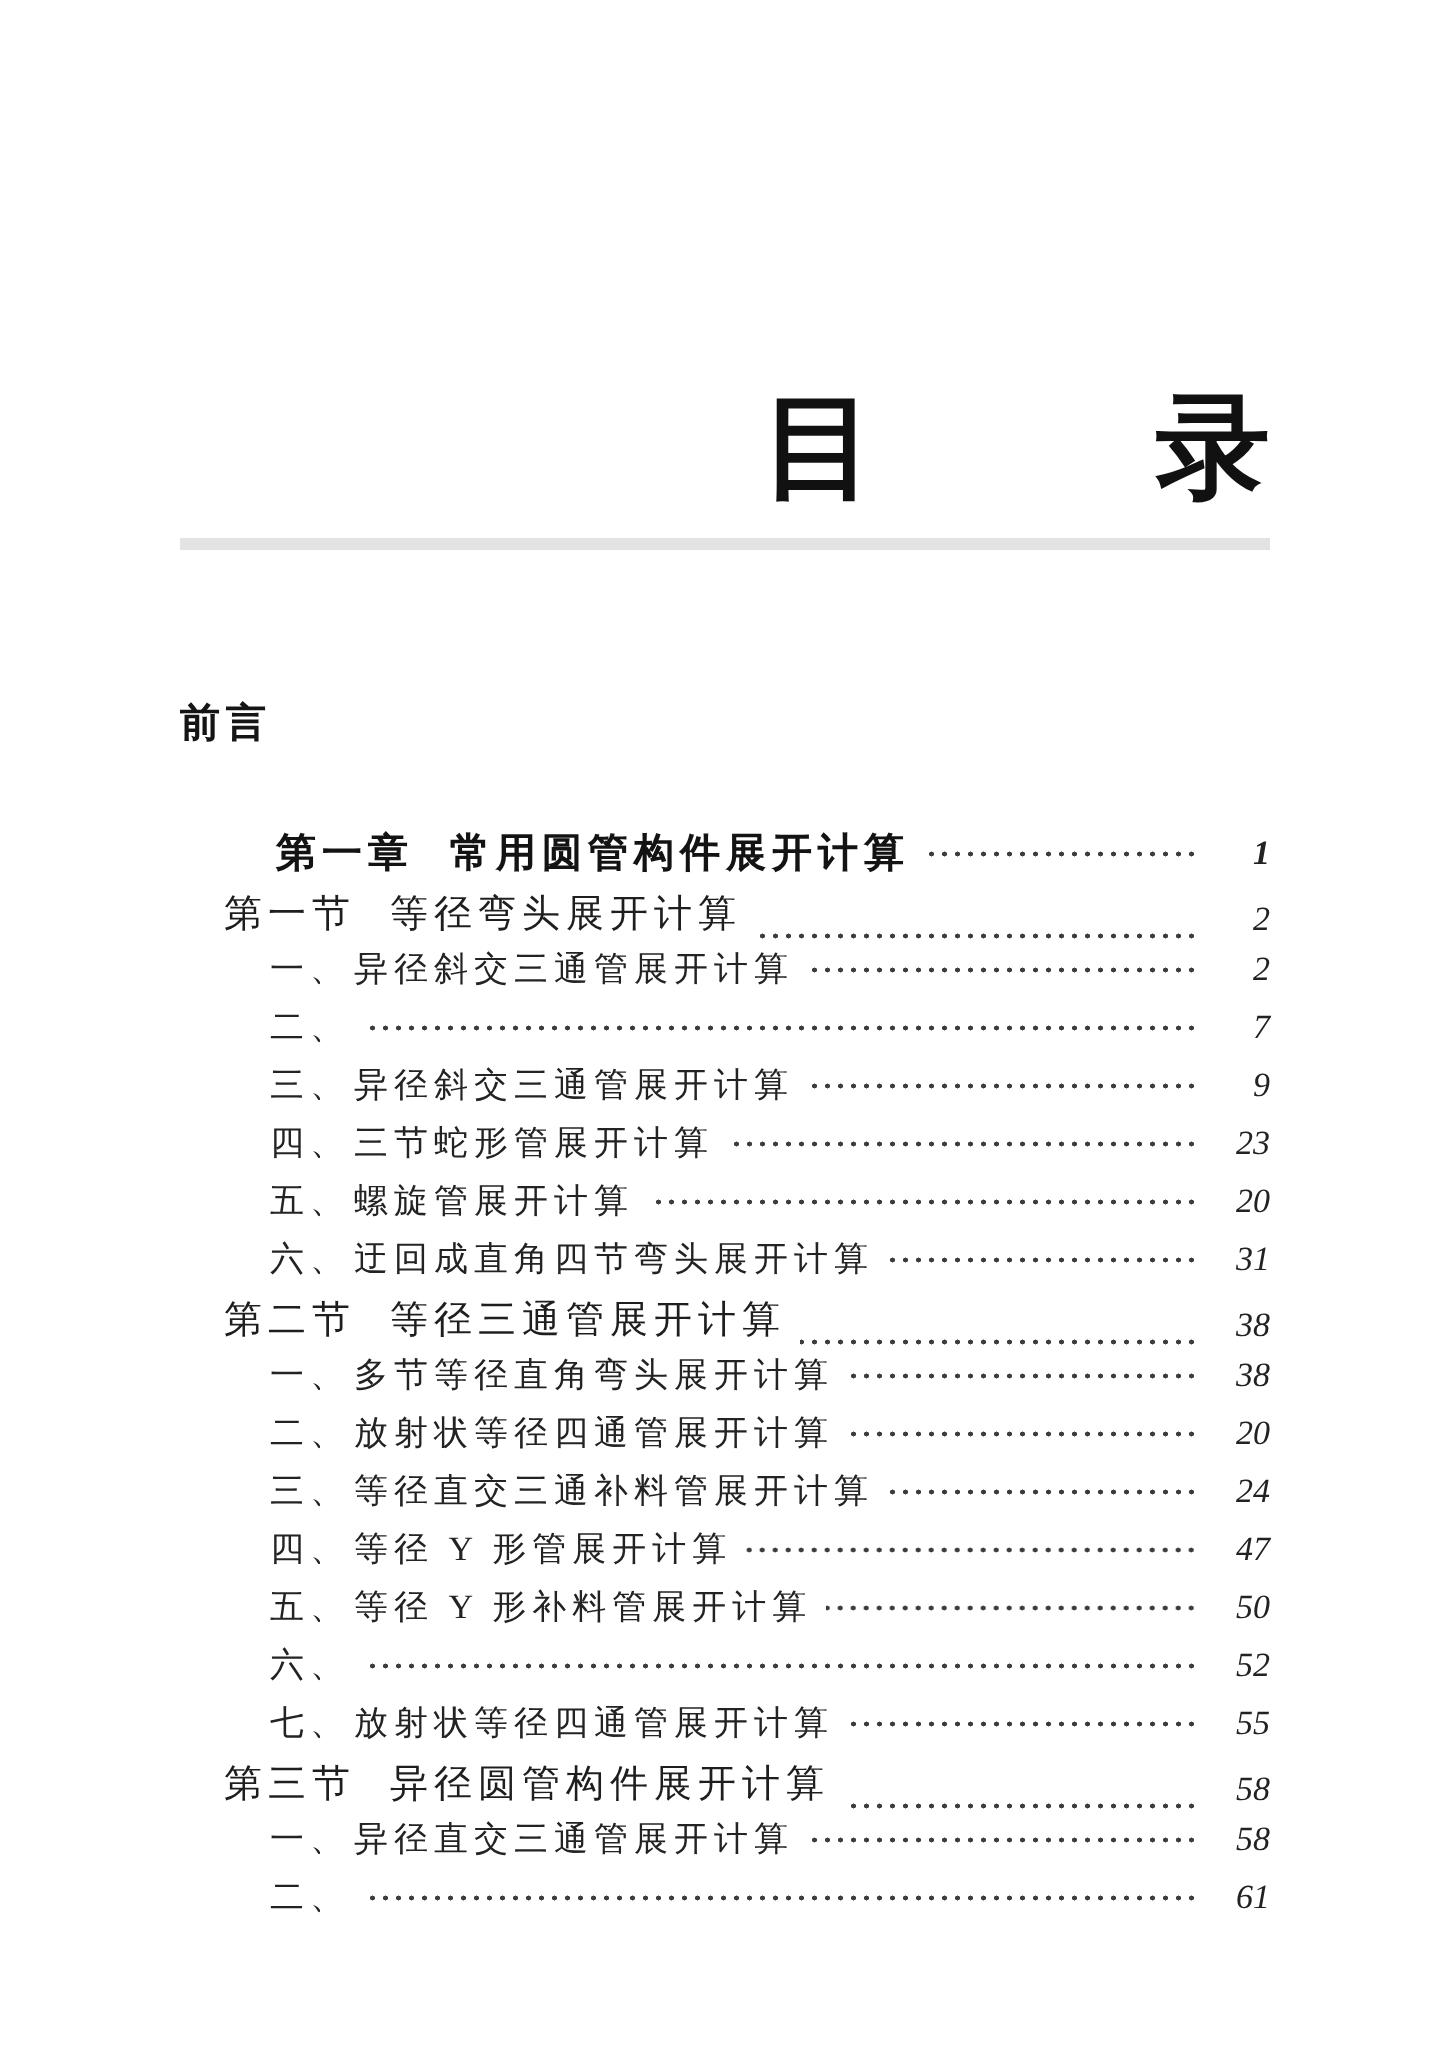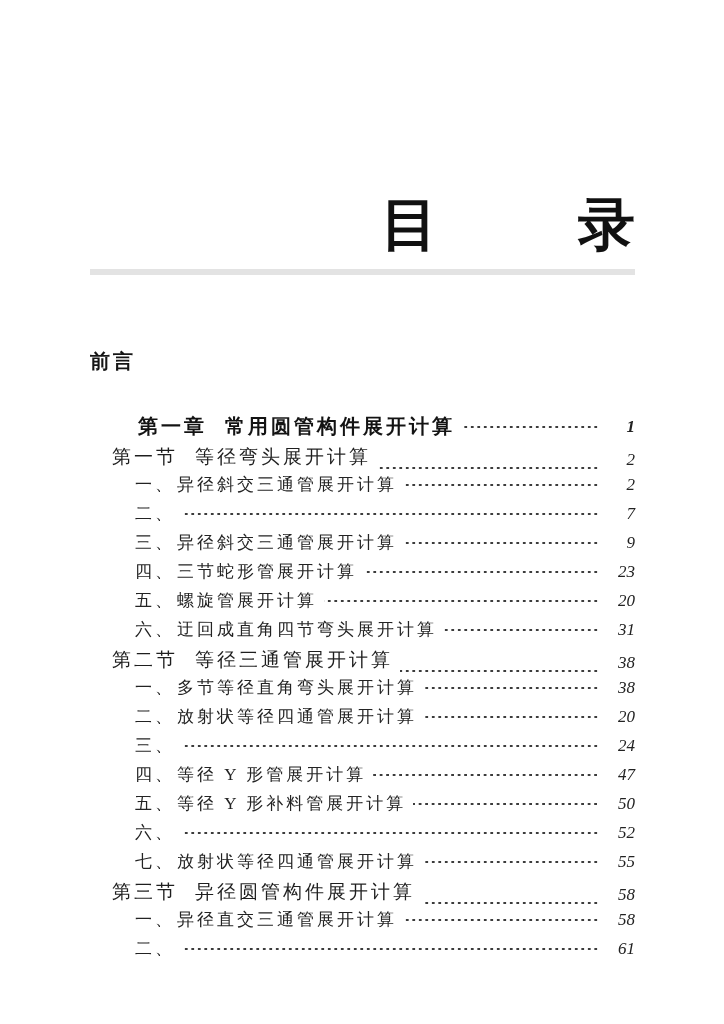--- a/index.html
+++ b/index.html
@@ -189,20 +189,21 @@
     <span class="pageno">38</span>
   </div>
         <div class="toc-row level-item">
     <span class="entry-label">二、</span>
     <span class="entry-title">放射状等径四通管展开计算</span>
     <span class="leader"></span>
     <span class="pageno">20</span>
   </div>
         <div class="toc-row level-item">
     <span class="entry-label">三、</span>
+    <span class="entry-title">等径直交三通补料管展开计算</span>
     <span class="leader"></span>
     <span class="pageno">24</span>
   </div>
         <div class="toc-row level-item">
     <span class="entry-label">四、</span>
     <span class="entry-title">等径 Y 形管展开计算</span>
     <span class="leader"></span>
     <span class="pageno">47</span>
   </div>
         <div class="toc-row level-item">

